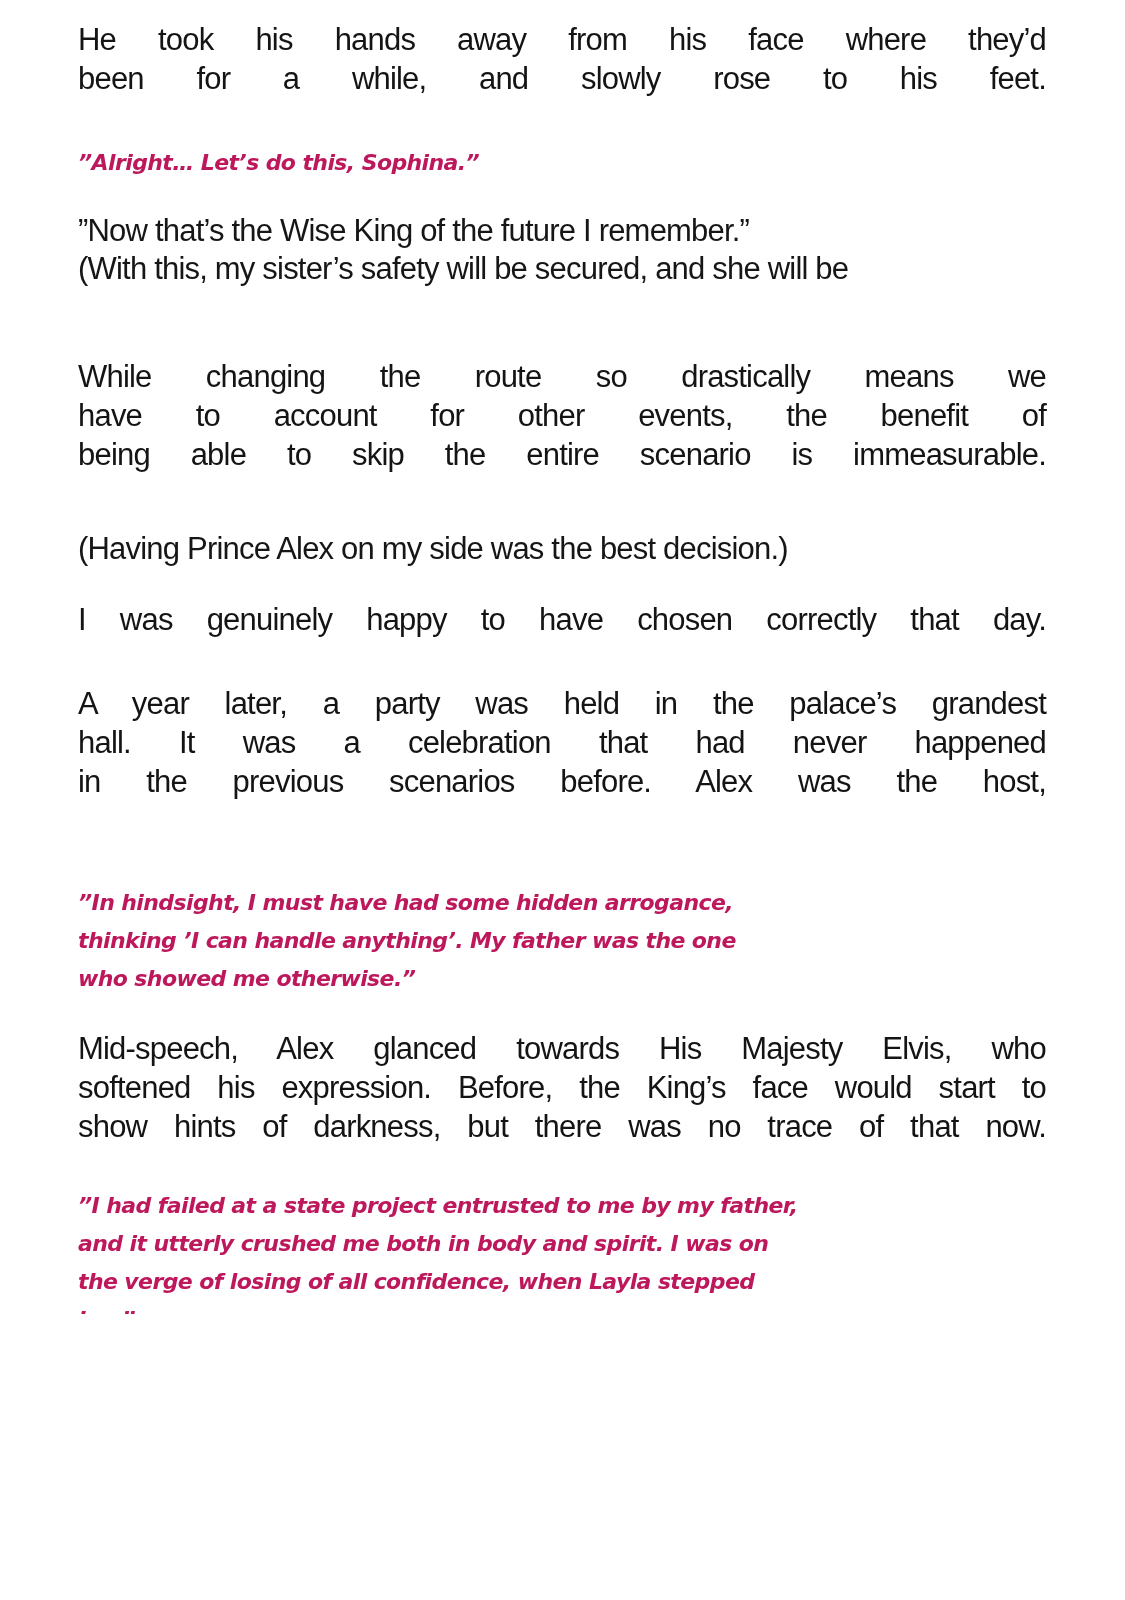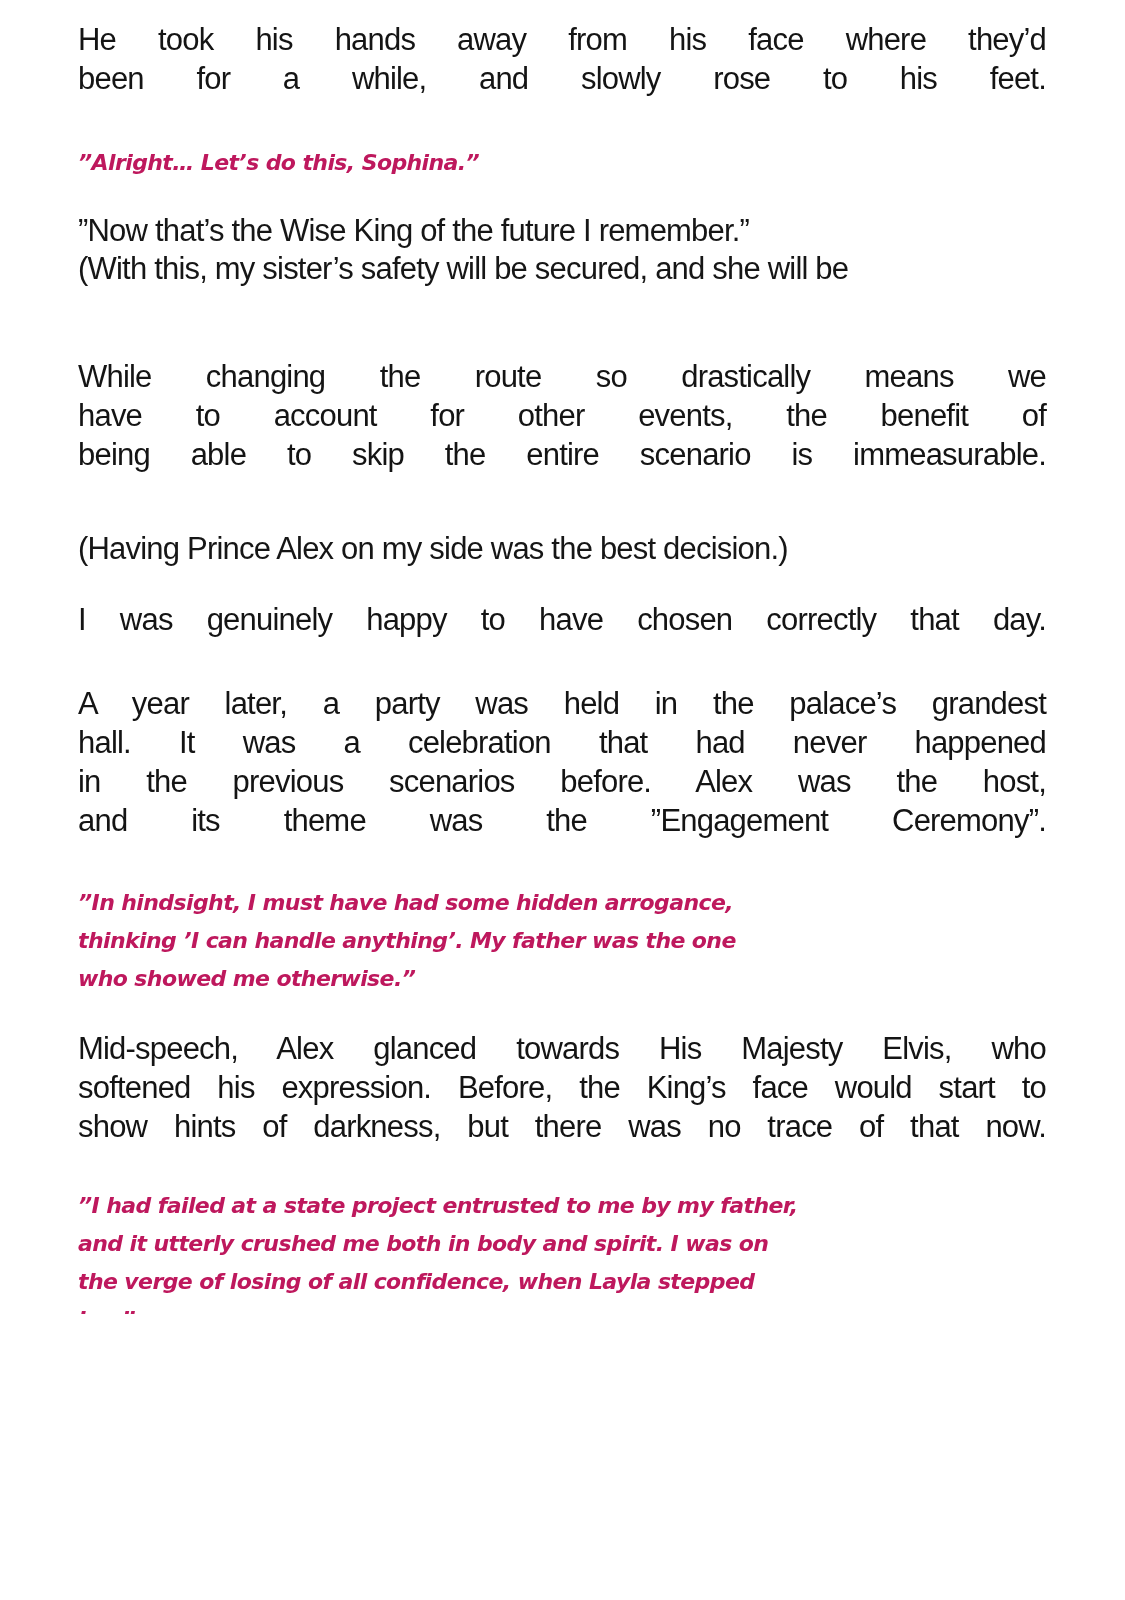--- a/index.html
+++ b/index.html
@@ -105,21 +105,20 @@
   </div>
 
   <div class="block" style="top:600px;">
     <div class="body-line jline">I was genuinely happy to have chosen correctly that day.</div>
   </div>
 
   <div class="block" style="top:684px;">
     <div class="body-line jline">A year later, a party was held in the palace’s grandest</div>
     <div class="body-line jline">hall. It was a celebration that had never happened</div>
     <div class="body-line jline">in the previous scenarios before. Alex was the host,</div>
-    <div class="body-line jline">and its theme was the ”Engagement Ceremony”.</div>
   </div>
 
   <div class="block" style="top:884px;">
     <div class="bold-line lline">”In hindsight, I must have had some hidden arrogance,</div>
     <div class="bold-line lline">thinking ’I can handle anything’. My father was the one</div>
     <div class="bold-line lline">who showed me otherwise.”</div>
   </div>
 
   <div class="block" style="top:1029px;">
     <div class="body-line jline">Mid-speech, Alex glanced towards His Majesty Elvis, who</div>

